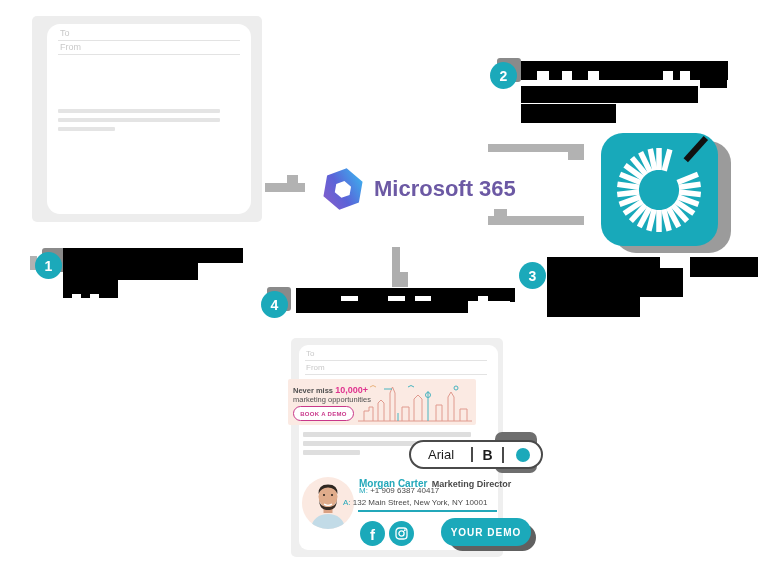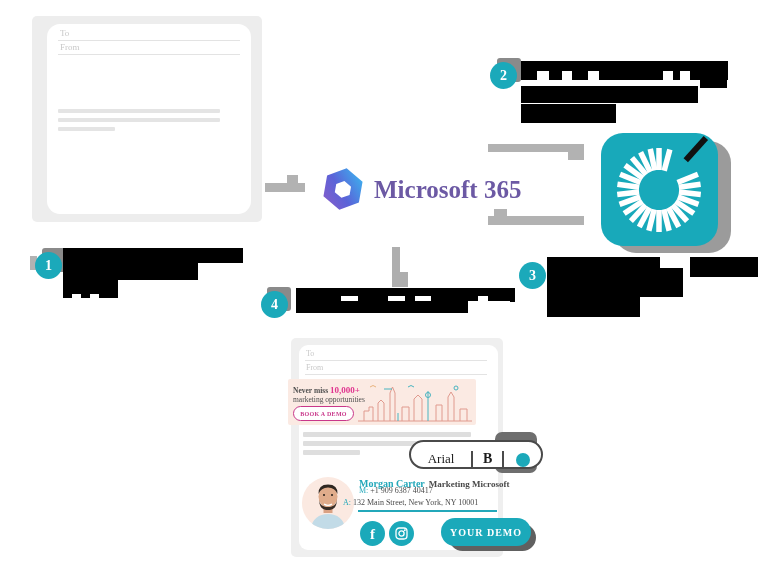--- a/index.html
+++ b/index.html
@@ -1,17 +1,17 @@
 <!DOCTYPE html>
 <html><head>
 <meta charset="utf-8">
 <style>
   html,body{margin:0;padding:0;background:#fff;}
   .canvas{position:relative;width:777px;height:564px;background:#fff;overflow:hidden;
-          font-family:Liberation Serif, serif;}
+          font-family:Liberation Sans, sans-serif;}
   .abs{position:absolute;}
 
   
   .card-outer{background:#ededed;border-radius:5px;}
   .card-inner{background:#fff;border-radius:13px;}
 
   
   .field-label{color:#c9c9c9;font-size:9px;}
   .field-line{background:#e3e3e3;height:1px;}
   .ph-line{background:#e4e4e4;height:4px;border-radius:1px;}
@@ -23,34 +23,34 @@
   .badge-shadow{width:24px;height:24px;background:#8a8a8a;border-radius:3px;}
   .badge{width:27px;height:27px;background:#1ba9ba;border-radius:50%;
          color:#fff;font-size:14px;font-weight:700;display:flex;
          align-items:center;justify-content:center;}
 
   
   .redact{background:#000;}
   .notch{position:absolute;background:#fff;}
 
   
-  .m365-label{color:#6c59a4;font-size:25px;font-weight:700;white-space:nowrap;}
+  .m365-label{color:#6c59a4;font-size:22px;font-weight:700;white-space:nowrap;}
 
   
   .banner{background:#fbeae3;border-radius:2px;overflow:hidden;}
   .banner-t1{font-size:7.5px;color:#4f4f4f;font-weight:600;white-space:nowrap;}
   .banner-hl{color:#e0348f;font-size:9px;font-weight:700;}
   .cta-pill{border:1px solid #c9378a;border-radius:8px;color:#c9378a;
             font-size:6px;font-weight:700;letter-spacing:.3px;
             display:flex;align-items:center;justify-content:center;background:#fff;}
   .gray-line{background:#dedede;height:5px;border-radius:1px;}
 
   .toolbar-shadow{background:#6e6e6e;border-radius:7px;}
   .toolbar{background:#fff;border:2px solid #4a4a4a;border-radius:16px;
-           display:flex;align-items:flex-end;overflow:hidden;}
+           display:flex;align-items:center;overflow:hidden;}
   .tb-sec{display:flex;align-items:center;justify-content:center;color:#1b1b1b;}
   .tb-div{border-right:2px solid #4a4a4a;}
   .tb-font{font-size:13px;width:62px;}
   .tb-bold{font-size:14px;font-weight:600;width:30px;}
   .tb-dotwrap{width:38px;}
   .tb-dot{width:14px;height:14px;border-radius:50%;background:#1ba9ba;}
 
   .sig-name{color:#23a8ba;font-weight:700;font-size:10px;}
   .sig-title{color:#4a4a4a;font-weight:600;font-size:9px;}
   .sig-line{font-size:8px;color:#4a4a4a;white-space:nowrap;}
@@ -245,21 +245,21 @@
       <path d="M16.5 17 Q16 7.5 26 7.5 Q36 7.5 35.5 17 Q33 10.5 26 10.5 Q19 10.5 16.5 17 Z" fill="#2e2620"></path>
       <path d="M17 21 C17 30 20 33 26 33 C32 33 35 30 35 21 C35 27.5 31.5 30 26 30 C20.5 30 17 27.5 17 21 Z" fill="#3a2e26"></path>
       <path d="M22 27.2 Q26 29.6 30 27.2" stroke="#fff" stroke-width="1.4" fill="none"></path>
       <circle cx="22" cy="18" r="1.1" fill="#2e2620"></circle>
       <circle cx="30" cy="18" r="1.1" fill="#2e2620"></circle>
     </g>
   </svg>
 
   <div class="abs" style="left:359px;top:473px;white-space:nowrap;">
     <span class="sig-name">Morgan Carter</span>
-    <span class="sig-title">Marketing Microsoft</span>
+    <span class="sig-title">Marketing Director</span>
   </div>
   <div class="abs sig-line" style="left:359px;top:486px;">
     <span class="sig-lab">M:</span>
     <span>+1 909 6387 40417</span>
   </div>
   <div class="abs sig-line" style="left:343px;top:498px;">
     <span class="sig-lab">A:</span>
     <span>132 Main Street, New York, NY 10001</span>
   </div>
   <div class="abs sig-rule" style="left:358px;top:510px;width:139px;"></div>

